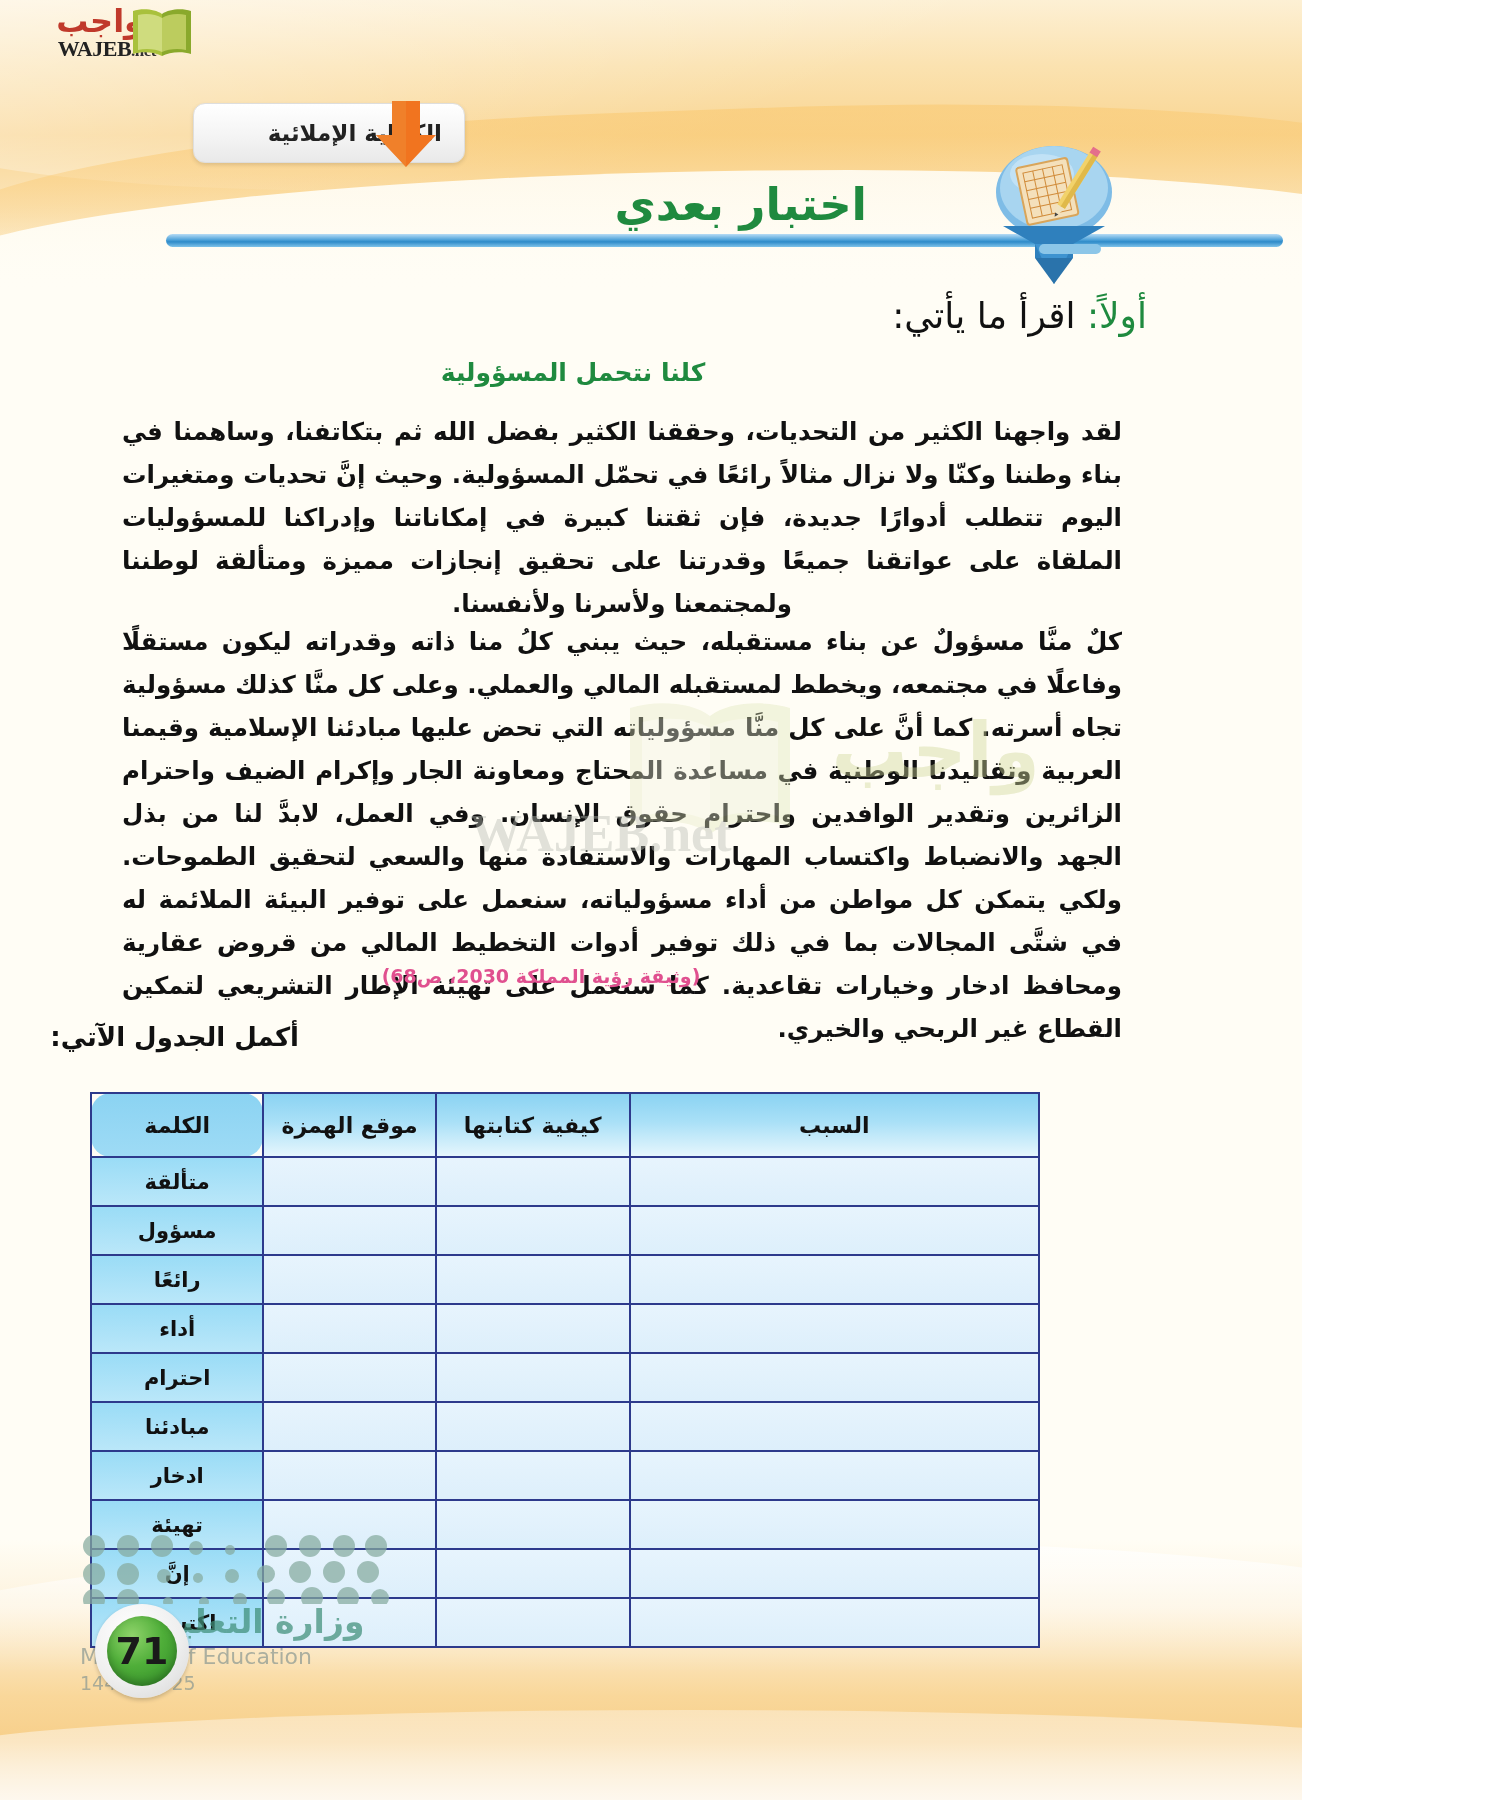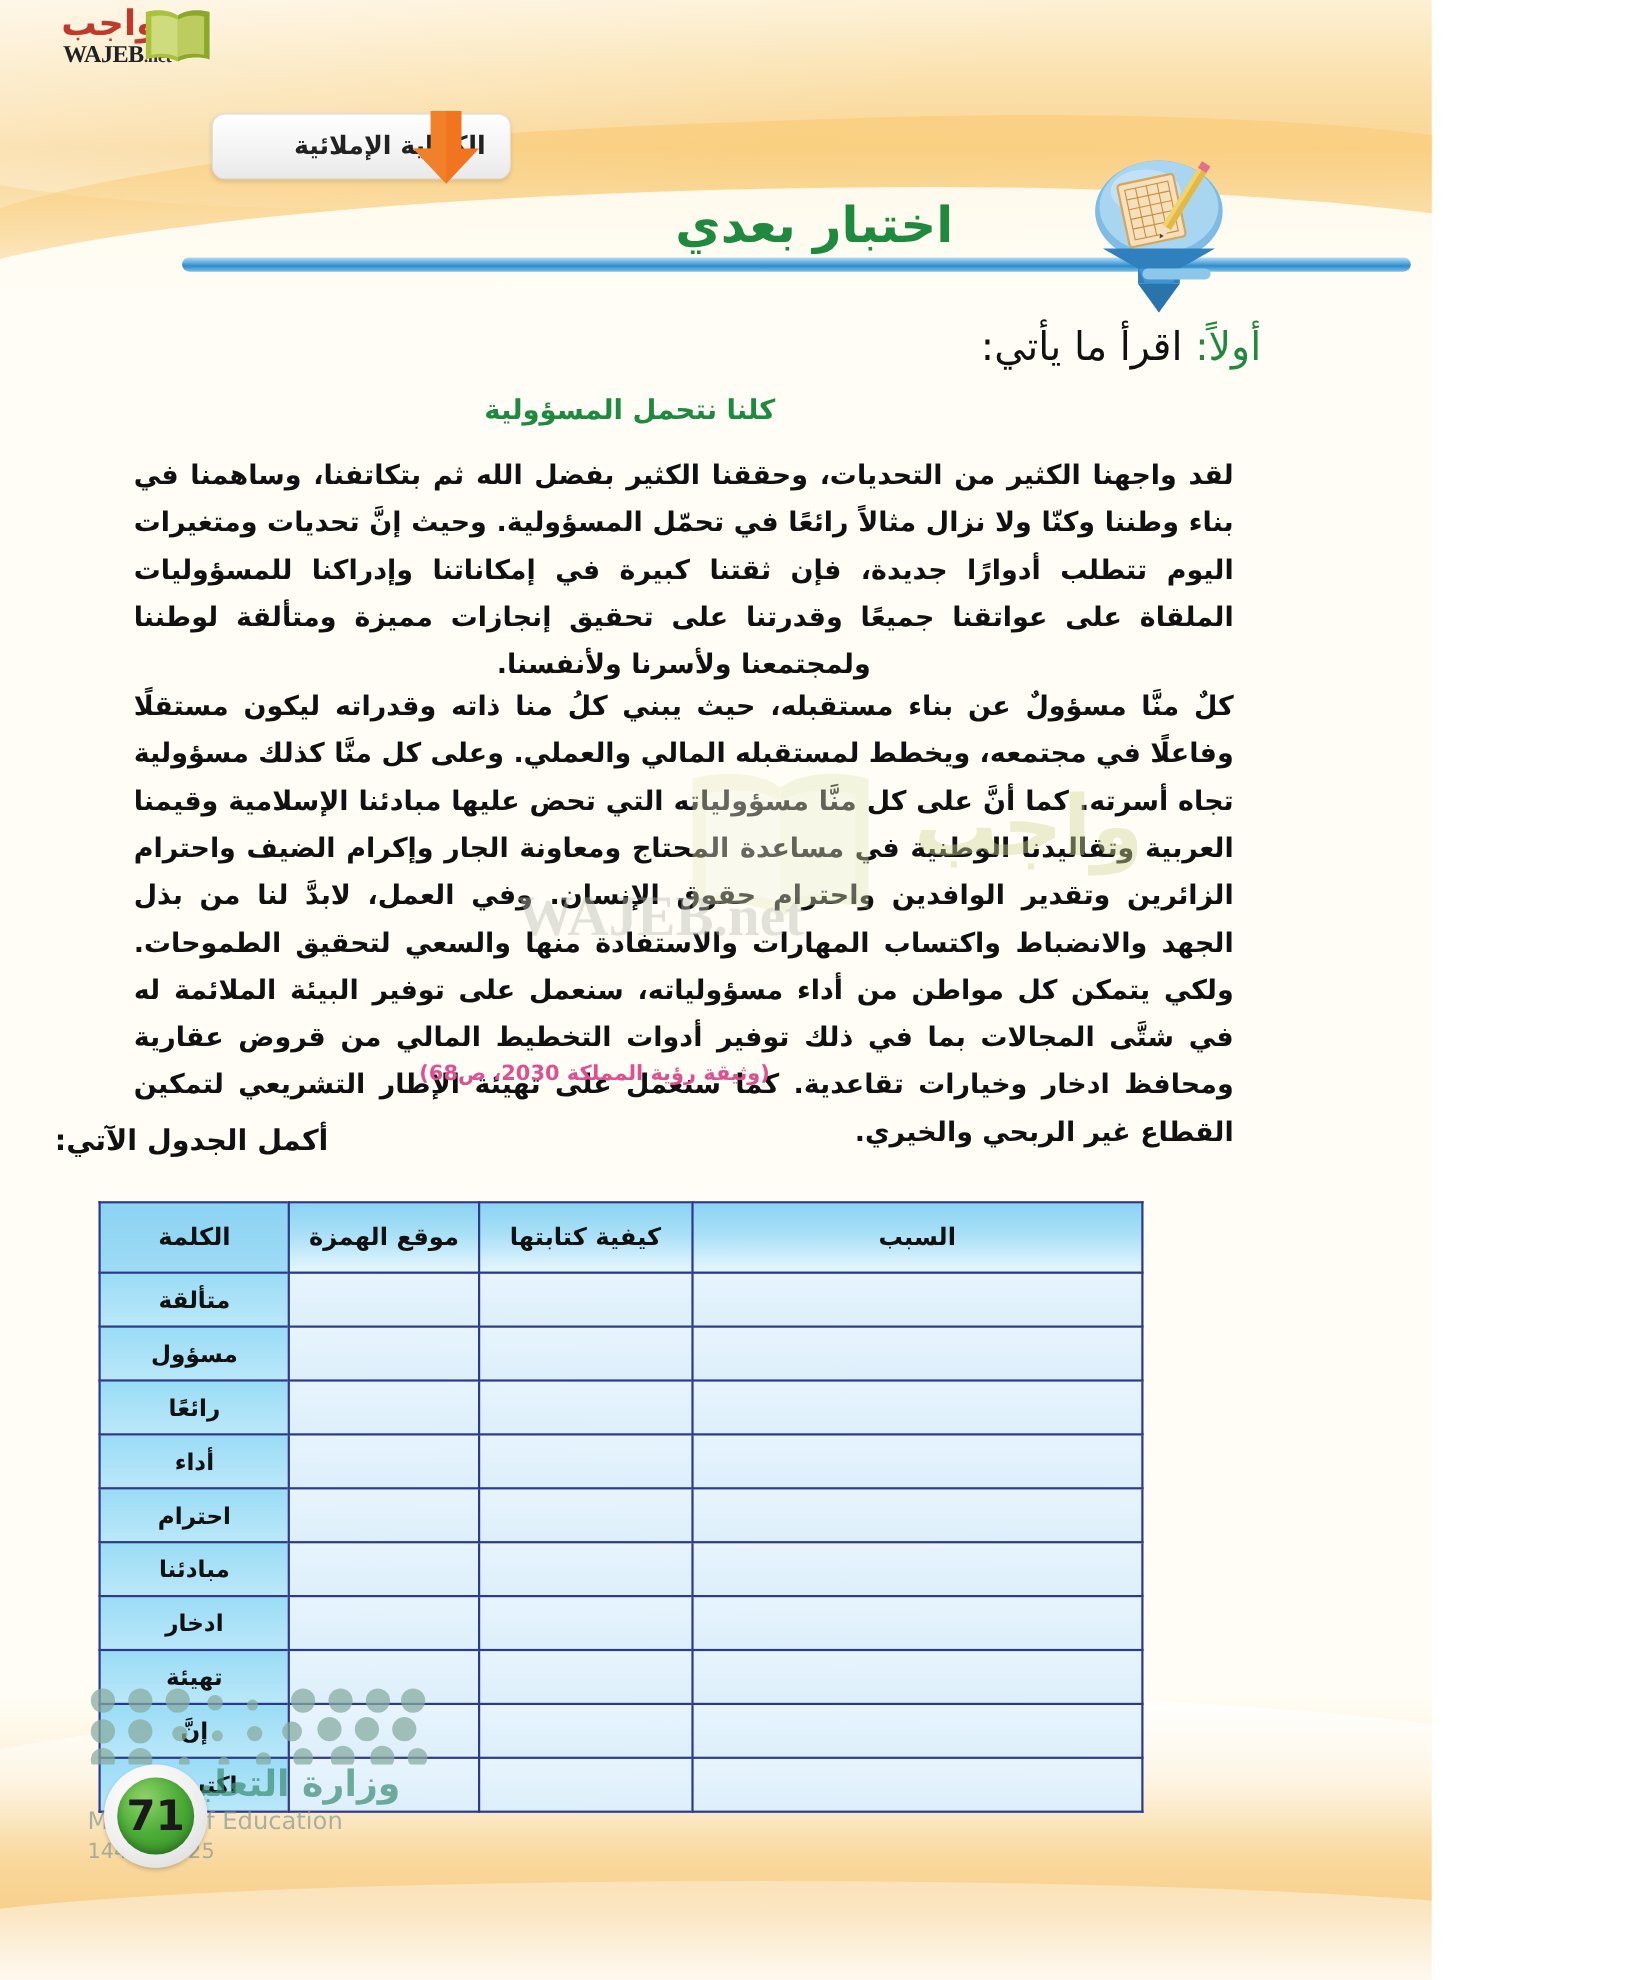--- a/index.html
+++ b/index.html
@@ -151,20 +151,21 @@
     font-size:21px;font-weight:bold;color:#111;
     background:#e3f2fc;
   }
   table.wordtable thead th{
     height:60px;
     background:linear-gradient(180deg,#8bd3f2,#a9e0f7 45%,#e6f6fd 100%);
     font-size:22px;
   }
   table.wordtable thead th.hdr-word{
     background:linear-gradient(180deg,#8bd3f2,#9edbf5);
+    border-radius:20px;
   }
   table.wordtable td.cell-word{
     background:linear-gradient(180deg,#9adcf6,#bae7f9);
   }
   table.wordtable td.blank{
     background:linear-gradient(180deg,#e7f4fd,#ddeffb);
   }
   col.c-reason{width:380px;}
   col.c-how{width:180px;}
   col.c-pos{width:160px;}

